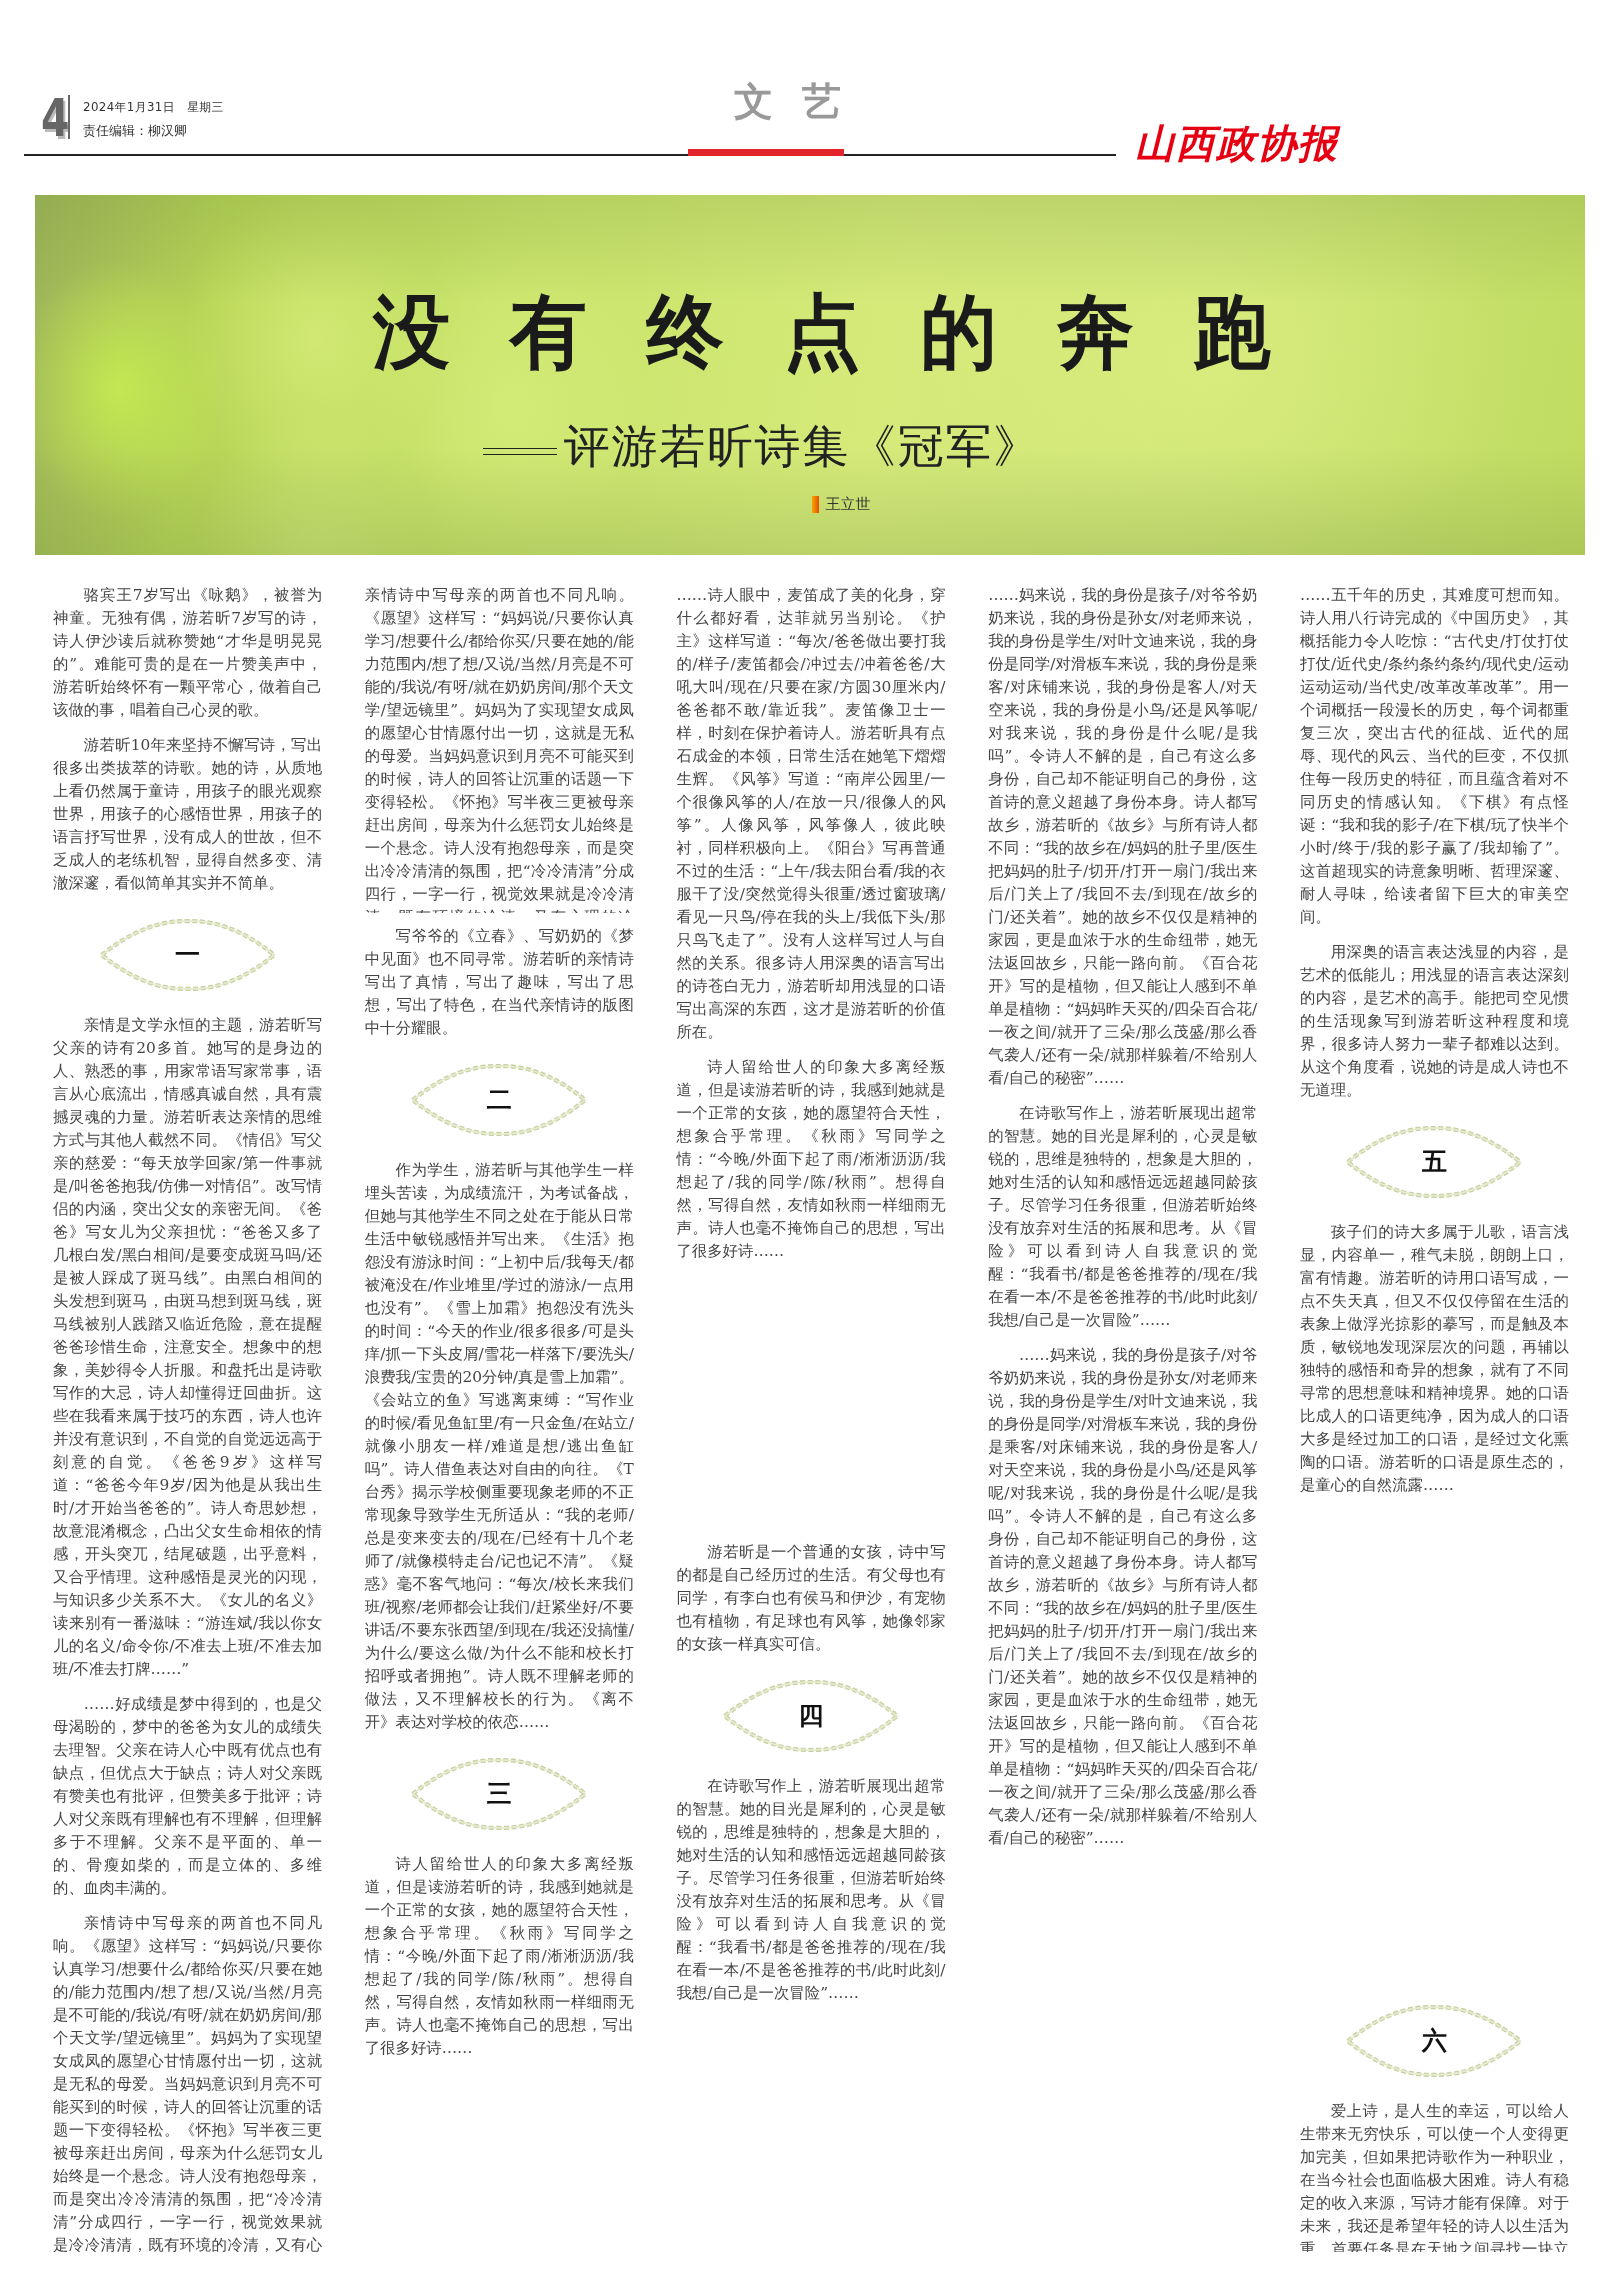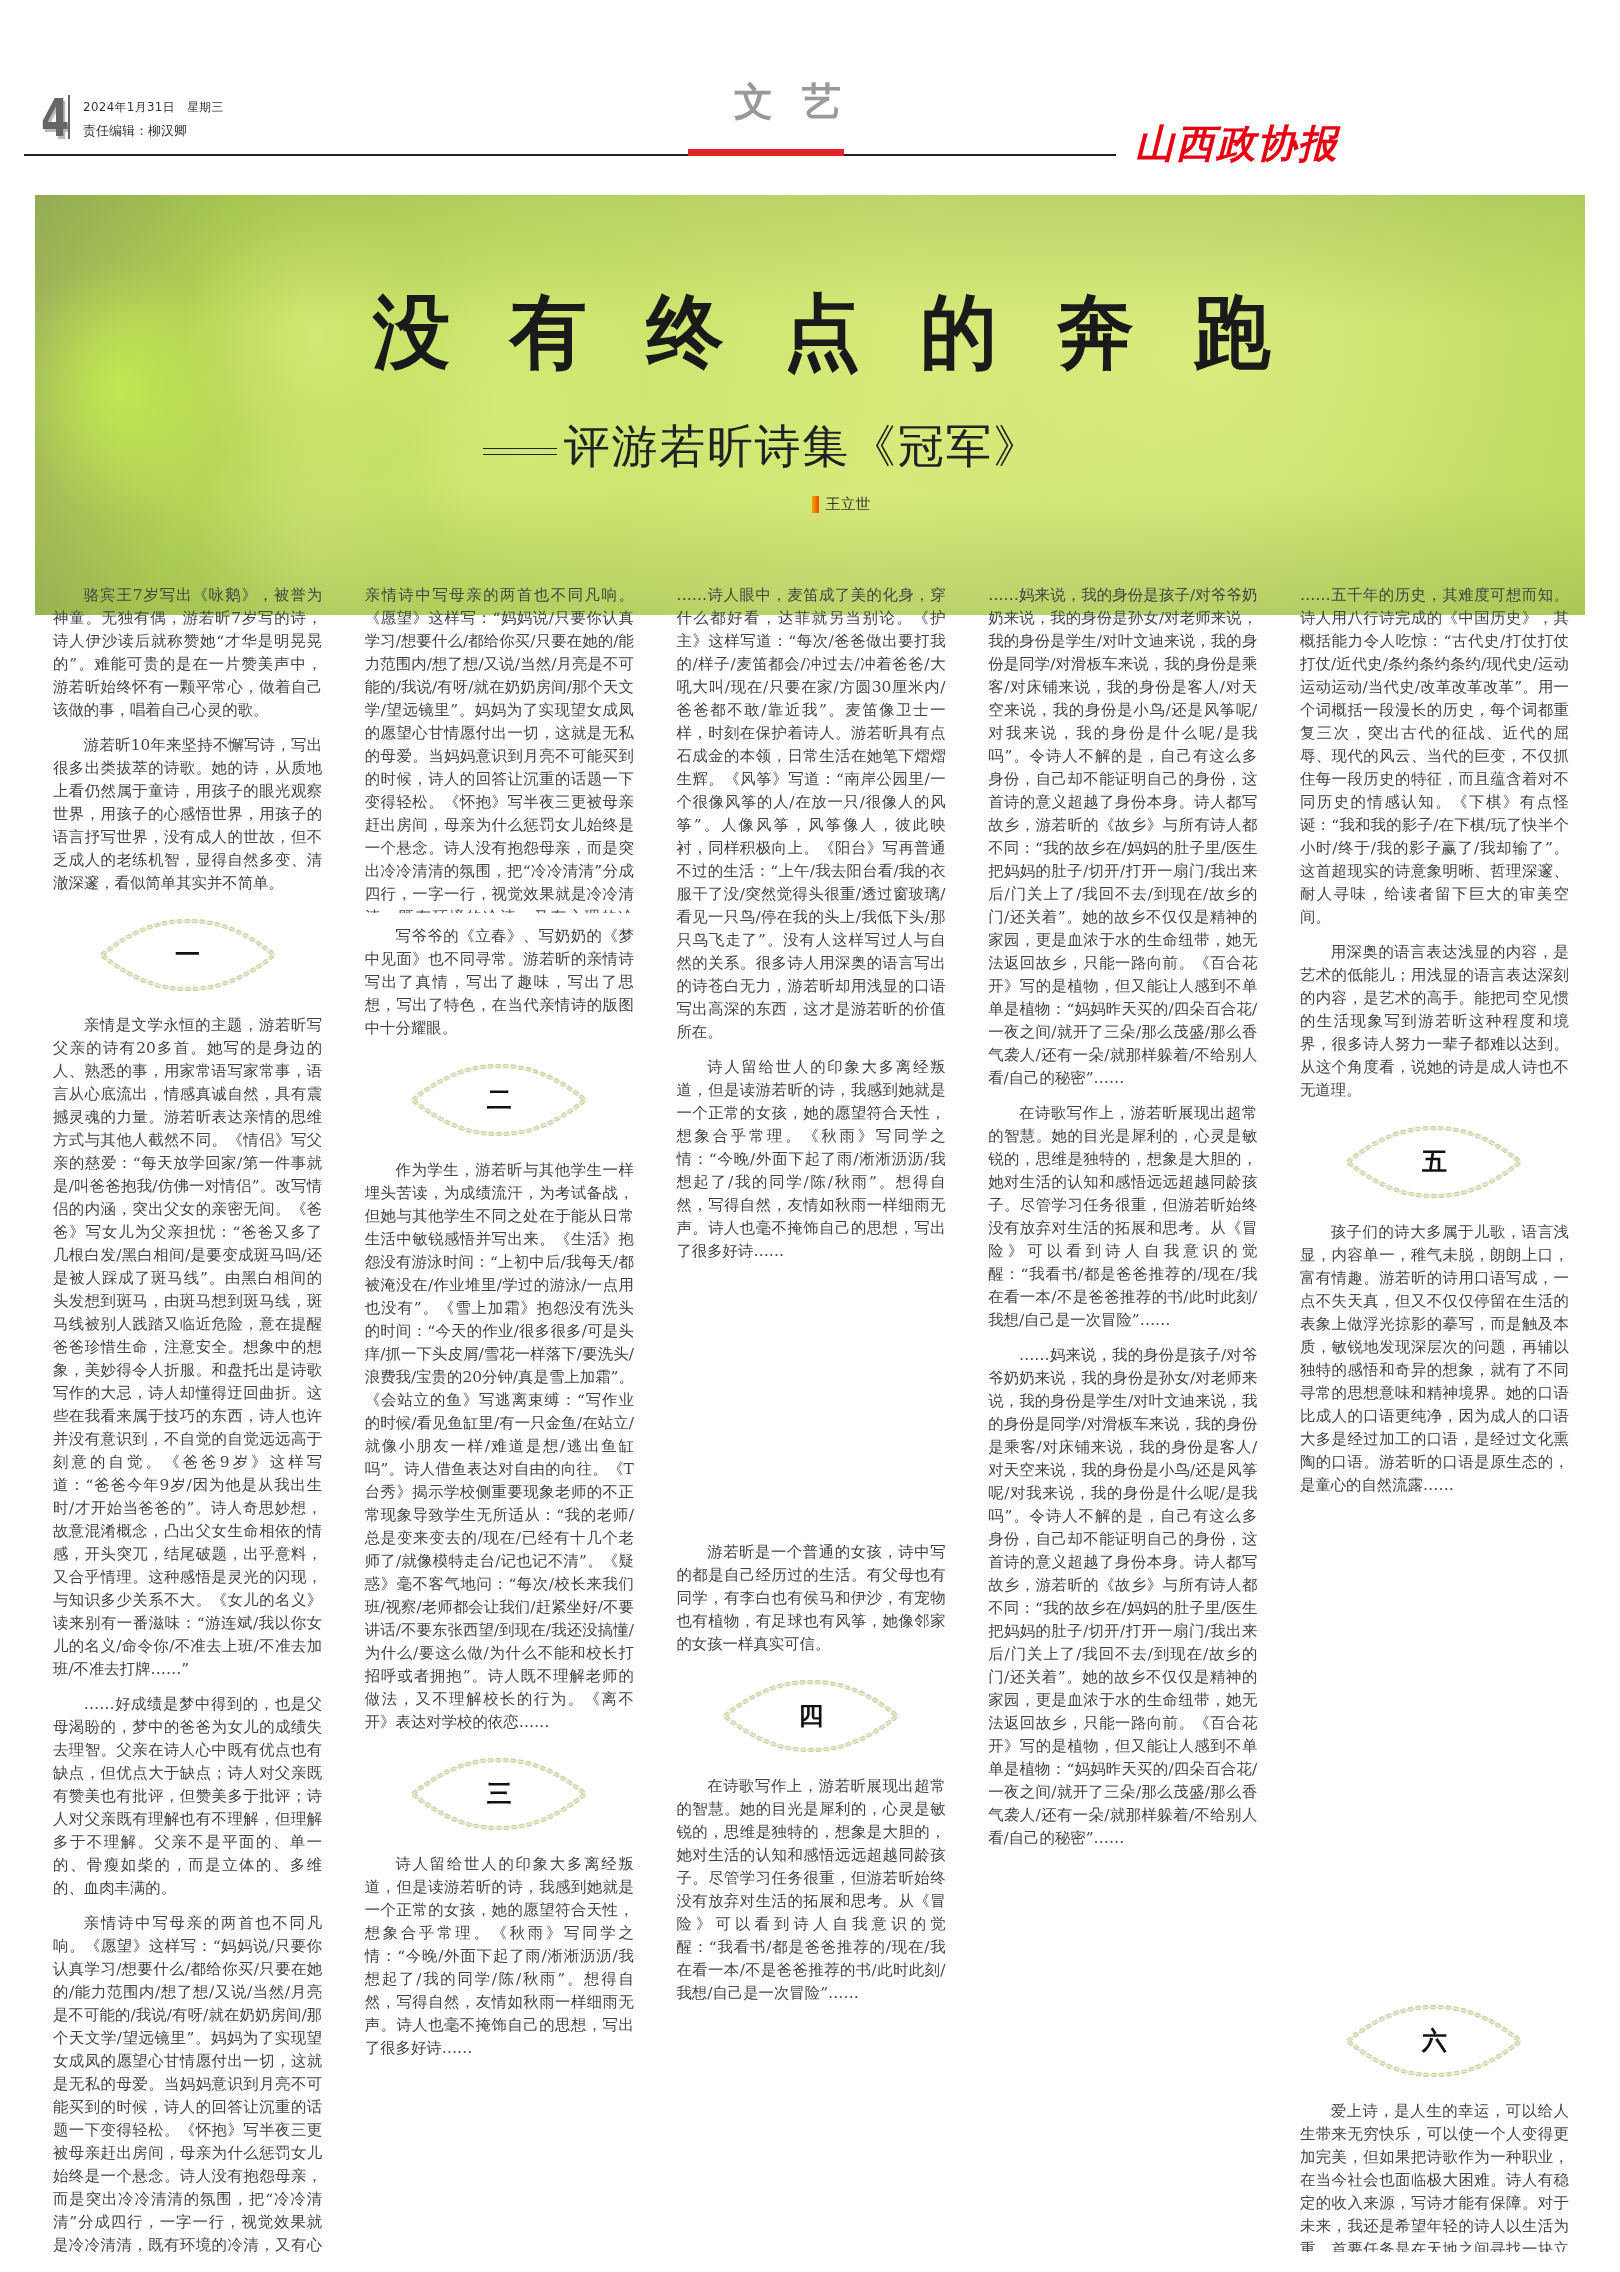--- a/index.html
+++ b/index.html
@@ -7,21 +7,21 @@
   .masthead{position:absolute;left:0;top:0;width:1621px;height:169px;}
   .page-num{position:absolute;left:41px;top:89px;font-family:"DejaVu Sans","Liberation Sans",sans-serif;font-weight:bold;font-size:51px;color:#666;text-shadow:2.5px 2.5px 0 #bbb;transform:scaleX(0.8);transform-origin:left;}
   .vdiv{position:absolute;left:68px;top:95px;width:1.7px;height:44px;background:#666;}
   .date-line{position:absolute;left:83px;top:100px;font-family:"DejaVu Sans","Liberation Sans",sans-serif;font-size:11.8px;color:#333;letter-spacing:0.4px;}
   .editor-line{position:absolute;left:83px;top:122px;font-family:"DejaVu Sans","Liberation Sans",sans-serif;font-size:13px;color:#333;}
   .section-title{position:absolute;left:734px;top:75px;font-family:"DejaVu Sans","Liberation Sans",sans-serif;font-size:39px;font-weight:bold;color:#999;letter-spacing:29px;}
   .rule{position:absolute;left:23.6px;top:154px;width:1092px;height:1.7px;background:#222;}
   .red-bar{position:absolute;left:398px;top:149px;width:59px;height:6.8px;background:#e2242a;}
   .brand{position:absolute;left:1135px;top:117px;font-family:Liberation Sans, sans-serif;font-weight:bold;font-style:italic;font-size:39px;color:#e60012;letter-spacing:1.7px;}
 
-  .banner{position:absolute;left:35px;top:195px;width:1550px;height:420px;overflow:hidden;
+  .banner{position:absolute;left:35px;top:195px;width:1550px;height:360px;overflow:hidden;
     background:
       radial-gradient(ellipse 152px 186px at 84px 194px, rgba(200,240,80,0.8), transparent 70%),
       radial-gradient(ellipse 186px 219px at 279px 144px, rgba(235,250,140,0.45), transparent 70%),
       radial-gradient(ellipse 169px 203px at 279px 355px, rgba(230,245,150,0.35), transparent 70%),
       radial-gradient(ellipse 203px 253px at 473px 211px, rgba(230,245,140,0.35), transparent 70%),
       radial-gradient(ellipse 422px 338px at 1182px 169px, rgba(225,240,130,0.5), transparent 70%),
       linear-gradient(100deg,#9db35a 0%,#b6d556 12%,#c8e46a 30%,#d6ea7a 55%,#cfe678 75%,#bfdc60 100%);}
   .banner-shade{position:absolute;left:0;top:0;right:0;bottom:0;background:linear-gradient(180deg,rgba(120,150,60,0.25) 0%,rgba(0,0,0,0) 30%,rgba(0,0,0,0) 70%,rgba(110,140,60,0.25) 100%);}
   .headline{position:absolute;left:338px;top:84px;font-family:"DejaVu Sans","Liberation Sans",sans-serif;font-weight:bold;font-size:81px;color:#1a1a1a;letter-spacing:63px;white-space:nowrap;transform:scaleX(0.95);transform-origin:left;}
   .subhead{position:absolute;left:448px;top:221px;font-family:Liberation Serif, serif;font-size:46px;color:#222;white-space:nowrap;letter-spacing:1.7px;}

